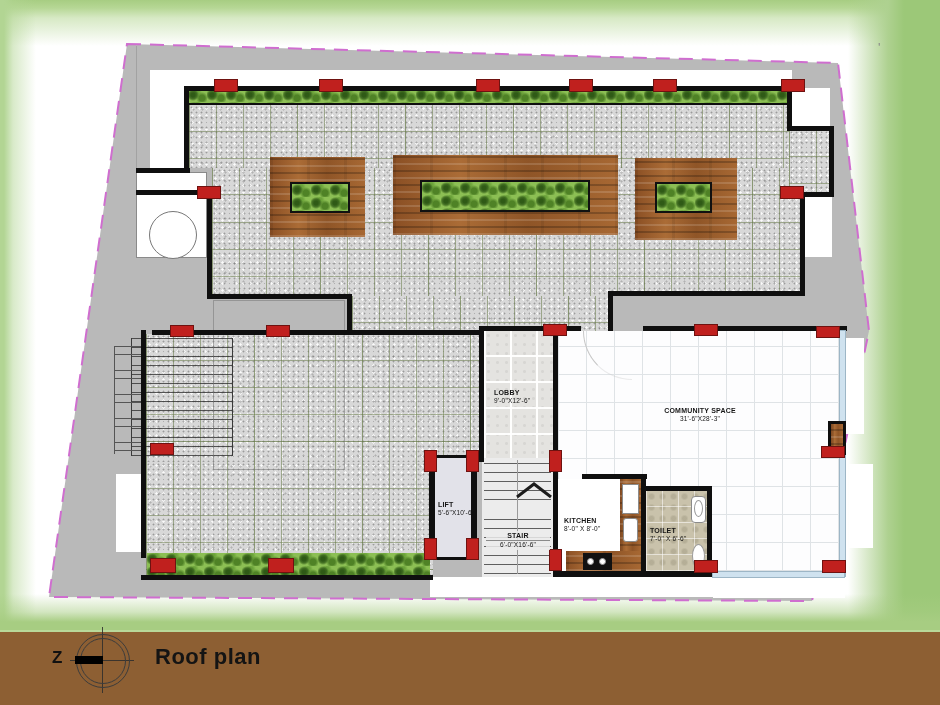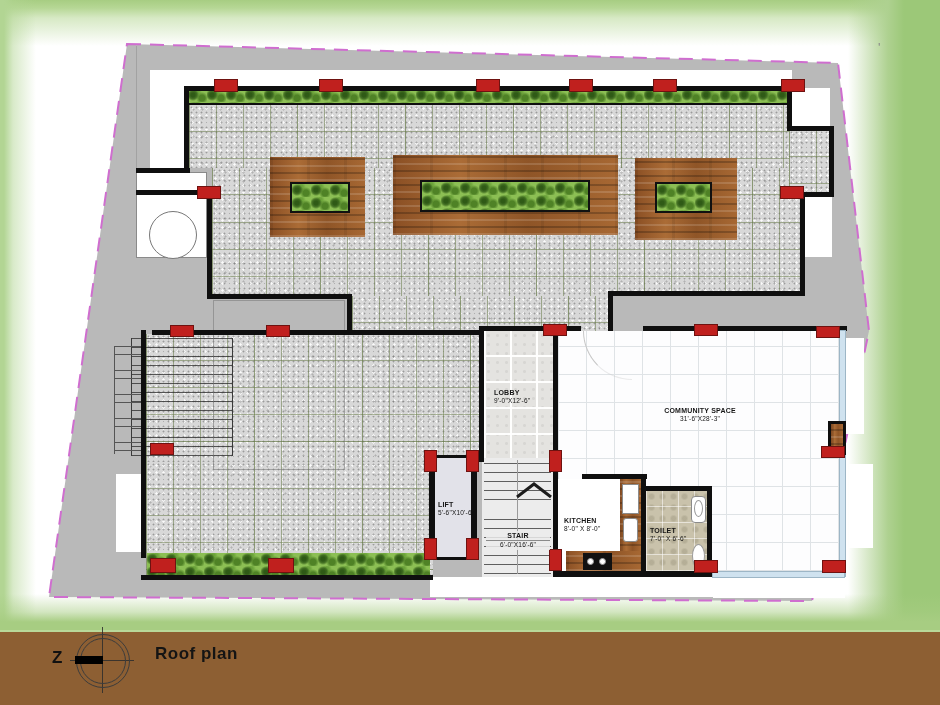--- a/index.html
+++ b/index.html
@@ -47,21 +47,21 @@
       repeating-linear-gradient(90deg, rgba(255,255,255,.55) 0 1px, transparent 1px 16px),
       repeating-linear-gradient(0deg,  rgba(255,255,255,.55) 0 1px, transparent 1px 16px),
       radial-gradient(circle, rgba(90,85,60,.18) 2px, transparent 4px);
     background-size:16px 16px,16px 16px,11px 11px}
   .treads{position:absolute;background-image:repeating-linear-gradient(0deg, rgba(70,70,70,.85) 0 1px, transparent 1px 9px)}
   .rlabel{position:absolute;font-size:7px;line-height:1.3;color:#161616;font-weight:600;letter-spacing:.2px;white-space:nowrap}
   .rlabel .dims{font-size:6.5px;font-weight:500}
   .fixture{position:absolute;background:#fff;border:1px solid #8b8b8b;box-sizing:border-box}
   .oval{position:absolute;background:#fff;border:1px solid #9a9a9a;border-radius:50%;box-sizing:border-box}
   #footer{position:absolute;left:0;top:630px;width:940px;height:75px;border-top:2px solid #b9d99a}
-  #plan-title{position:absolute;left:155px;top:644px;font-size:17px;font-weight:bold;color:#141414;letter-spacing:.5px}
+  #plan-title{position:absolute;left:155px;top:644px;font-size:22px;font-weight:bold;color:#141414;letter-spacing:.5px}
   #north-z{position:absolute;left:52px;top:648px;font-size:17px;font-weight:bold;color:#111}
   .nline{position:absolute;background:rgba(45,45,45,.85)}
   .ncirc{position:absolute;border:1px solid #3c3c3c;border-radius:50%;box-sizing:border-box}
   .stray{position:absolute;color:#8a8a8a;font-size:13px}
 </style>
 </head>
 <body>
 
 <div id="canvas">
 

